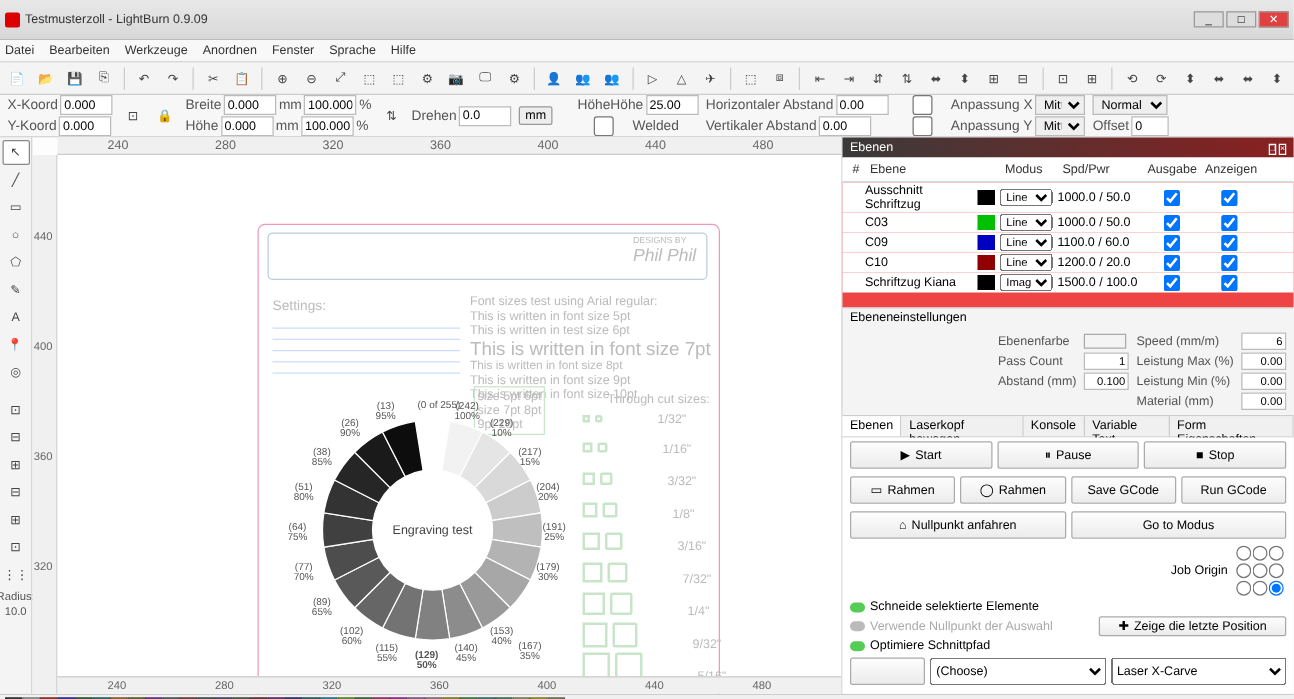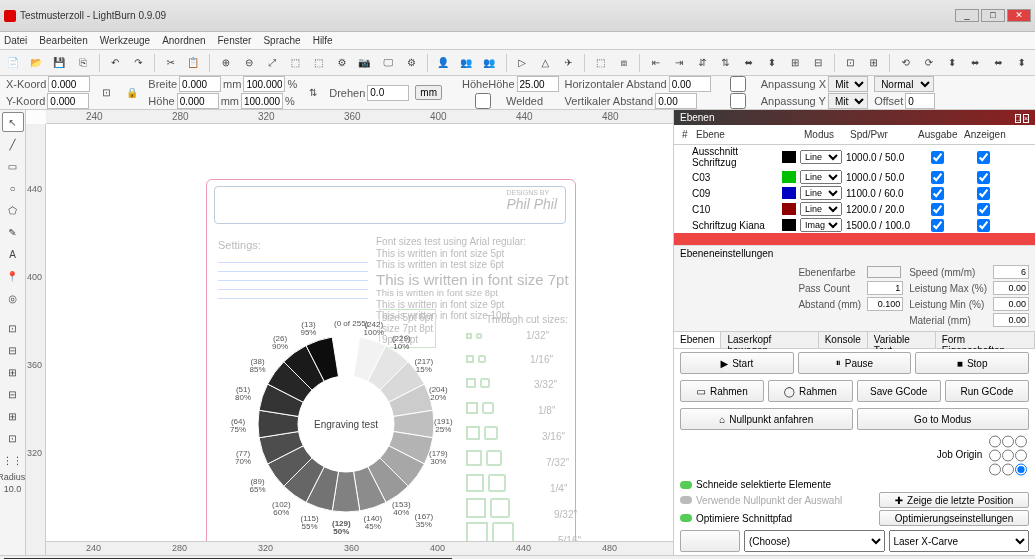--- a/index.html
+++ b/index.html
@@ -548,23 +548,20 @@
       <div class="check-row">
           <span class="sw-o"></span>
           <span style="color:#aaa">Verwende Nullpunkt der Auswahl</span>
         <div style="flex:1"></div>
           <div class="lbtn" style="flex:none;width:150px;height:16px">✚ <span>Zeige die letzte Position</span></div>
       </div>
       <div class="check-row">
           <span class="sw-g"></span>
           <span>Optimiere Schnittpfad</span>
         <div style="flex:1"></div>
-          <div class="lbtn" style="flex:none;width:150px;height:16px">
-            <span>Optimierungseinstellungen</span>
-          </div>
       </div>
       <div class="btn-row">
         <div class="lbtn" style="flex:none;width:60px"></div>
         <select style="flex:1;font-size:10px"><option>(Choose)</option></select>
         <select style="flex:1;font-size:10px"><option>Laser X-Carve</option></select>
       </div>
       <div style="flex:1"></div>
 
     </div>
   </div>

